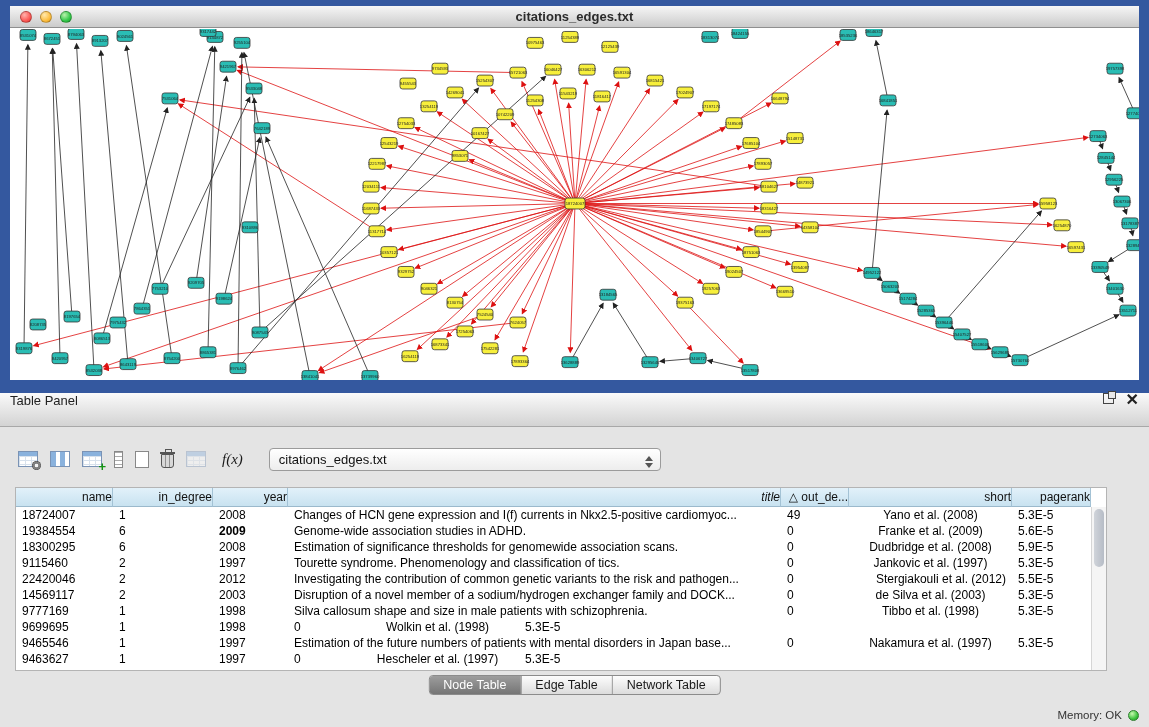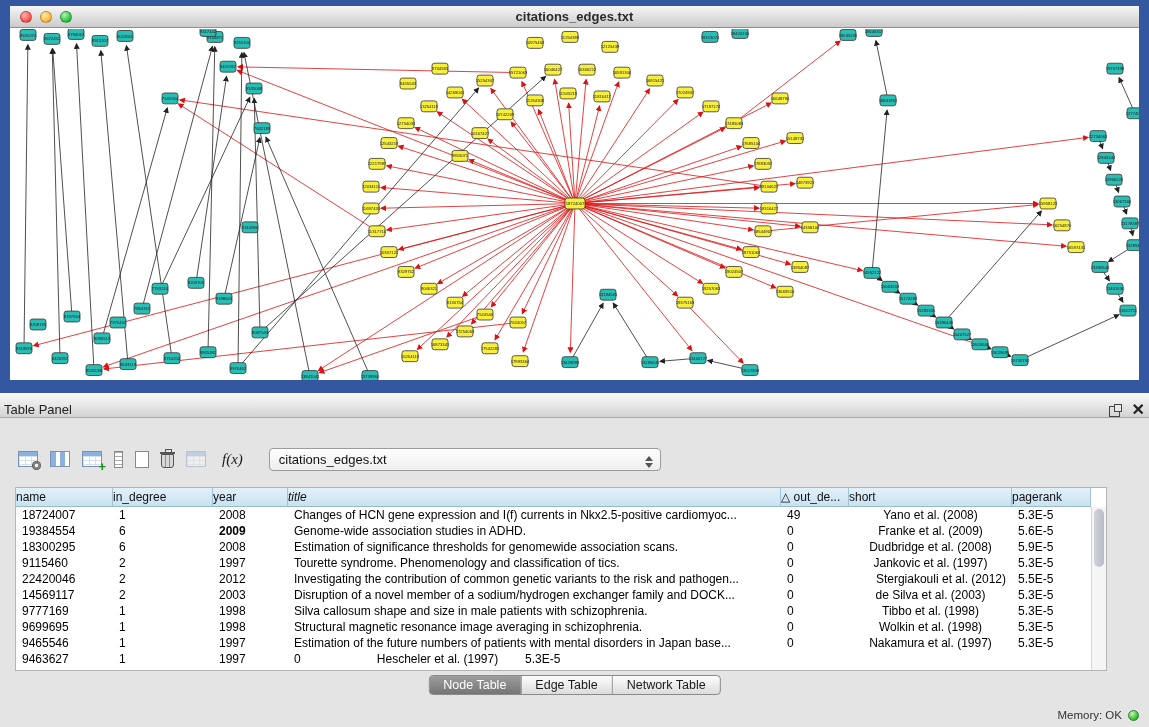--- a/index.html
+++ b/index.html
@@ -15,23 +15,23 @@
   .tl { width:12px; height:12px; border-radius:50%; display:inline-block; border:1px solid rgba(0,0,0,.25); }
   .tl.red    { background:radial-gradient(circle at 35% 30%, #ffb3ad, #fc5b57 60%, #d9342f); }
   .tl.yellow { background:radial-gradient(circle at 35% 30%, #ffe9ae, #fdbe40 60%, #dd9a1f); }
   .tl.green  { background:radial-gradient(circle at 35% 30%, #b9f2ad, #34c84a 60%, #1f9c33); }
   .win-title { position:absolute; left:0; right:0; top:0; height:22px; line-height:22px;
     text-align:center; font-size:13px; color:#2b2b2b; font-weight:bold; }
   .canvas { position:absolute; top:23px; left:0; right:0; bottom:0; background:#fff; overflow:hidden; }
   .canvas svg { width:100%; height:100%; display:block; }
 
   
-  .panel-header { position:absolute; left:0; top:393px; width:1149px; height:25px;
+  .panel-header { position:absolute; left:0; top:393px; width:1149px; height:34px;
     background:linear-gradient(#fafafa,#d3d3d3); border-bottom:1px solid #a8a8a8;
-    display:flex; align-items:flex-end; padding:0 4px; font-size:13px; color:#222; }
+    display:flex; align-items:flex-start; padding:0 10px; font-size:13px; color:#222; }
   .panel-header .spacer { flex:1; }
   .float-icon { width:11px; height:11px; border:1px solid #444; position:relative; margin-right:12px; }
   .float-icon::after { content:""; position:absolute; top:-3px; right:-3px; width:6px; height:6px;
     border:1px solid #444; background:#e8e8e8; }
   .close-panel { font-size:16px; font-weight:bold; color:#222; line-height:14px; cursor:default; }
 
   
   .toolbar { position:absolute; left:18px; top:444px; height:30px; display:flex; align-items:center; gap:12px; }
   .tbicon { display:inline-block; position:relative; width:20px; height:16px; }
   .table-settings-icon, .column-visibility-icon, .import-table-icon, .merge-table-icon {
@@ -63,21 +63,21 @@
   .dd-arrows { position:absolute; right:7px; top:3px; }
   .dd-arrows::before { content:""; display:block; border:4px solid transparent; border-bottom:5px solid #555;
     margin-bottom:2px; }
   .dd-arrows::after { content:""; display:block; border:4px solid transparent; border-top:5px solid #555; }
 
   
   .table-box { position:absolute; left:15px; top:487px; width:1092px; height:184px;
     background:#fff; border:1px solid #b4b4b4; }
   .thead { display:flex; height:19px; }
   .th { height:19px; background:linear-gradient(#e2f1fa,#c8e2f0); border-right:1px solid #a3c2d5;
-    border-bottom:1px solid #9bb9cc; font-size:12px; color:#111; text-align:left; line-height:18px;
+    border-bottom:1px solid #9bb9cc; font-size:12px; color:#111; text-align:right; line-height:18px;
     overflow:hidden; white-space:nowrap; }
   .tr { display:flex; height:16px; }
   .td { font-size:12px; color:#000; line-height:16px; padding:0 6px; overflow:hidden;
     white-space:nowrap; }
   .td.center { text-align:center; }
   .vscroll { position:absolute; right:0; top:19px; bottom:0; width:15px; background:#f5f5f5;
     border-left:1px solid #d6d6d6; }
   .vthumb { position:absolute; left:2px; right:2px; top:2px; height:58px; border-radius:6px;
     background:linear-gradient(to right,#d0d4da,#b6bcc6); }
 
@@ -805,21 +805,20 @@
         <div class="td" style="width: 75px;">1998</div>
         <div class="td" style="width: 493px;">Silva callosum shape and size in male patients with schizophrenia.</div>
         <div class="td" style="width: 68px;">0</div>
         <div class="td center" style="width: 163px;">Tibbo et al. (1998)</div>
         <div class="td" style="width: 79px;">5.3E-5</div>
       </div>
       <div class="tr">
         <div class="td" style="width: 97px;">9699695</div>
         <div class="td" style="width: 100px;">1</div>
         <div class="td" style="width: 75px;">1998</div>
-        <div class="td" style="width: 493px;">Structural magnetic resonance image averaging in schizophrenia.</div>
         <div class="td" style="width: 68px;">0</div>
         <div class="td center" style="width: 163px;">Wolkin et al. (1998)</div>
         <div class="td" style="width: 79px;">5.3E-5</div>
       </div>
       <div class="tr">
         <div class="td" style="width: 97px;">9465546</div>
         <div class="td" style="width: 100px;">1</div>
         <div class="td" style="width: 75px;">1997</div>
         <div class="td" style="width: 493px;">Estimation of the future numbers of patients with mental disorders in Japan base...</div>
         <div class="td" style="width: 68px;">0</div>

